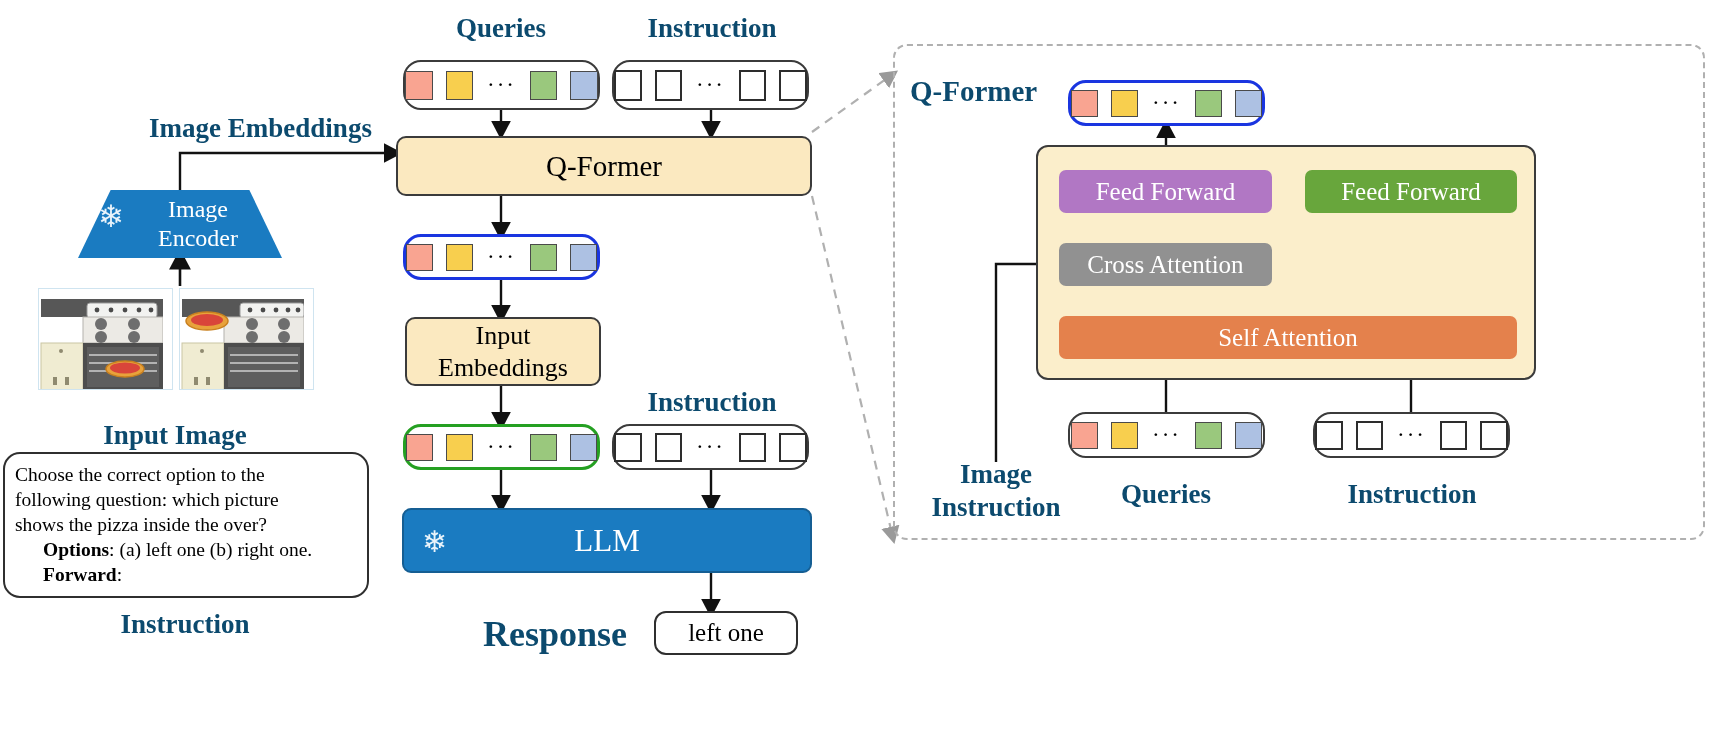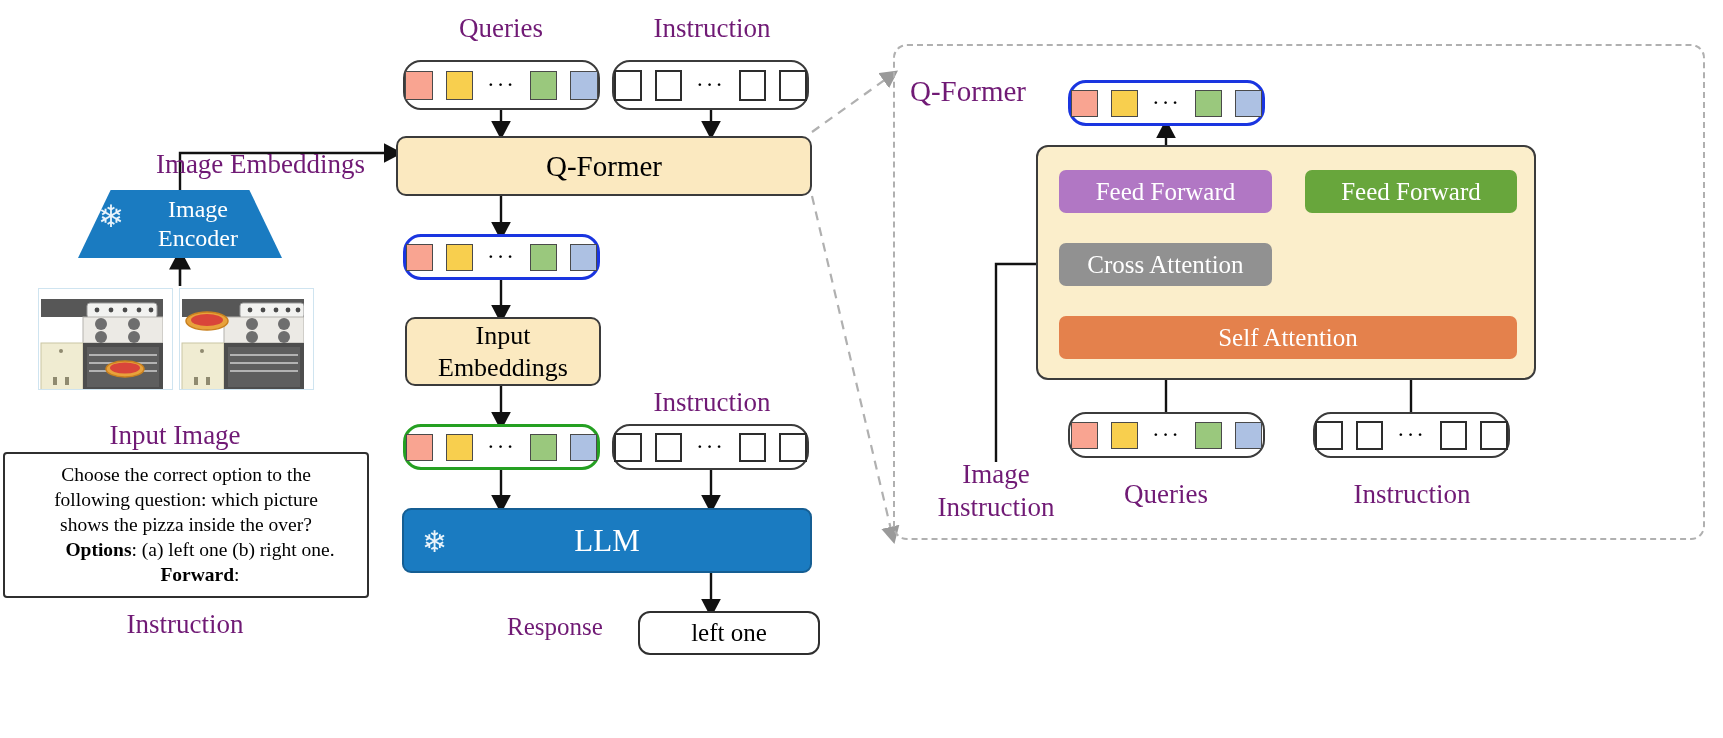--- a/index.html
+++ b/index.html
@@ -1,21 +1,21 @@
 <!DOCTYPE html>
 <html><head>
 <meta charset="utf-8">
 <style>
   html,body{margin:0;padding:0;background:#fff;}
   body{width:1723px;height:738px;position:relative;font-family:"Liberation Serif",serif;overflow:hidden;}
   .canvas{position:absolute;inset:0;}
   .abs{position:absolute;box-sizing:border-box;}
 
   
-  .bold-label{font-family:"Liberation Serif",serif;font-weight:normal;color:#701a75;white-space:nowrap;text-align:center;}
+  .bold-label{font-family:"Liberation Serif",serif;font-weight:bold;color:#0c4a6e;white-space:nowrap;text-align:center;}
 
   
   .tokenbox{display:flex;align-items:center;justify-content:center;gap:13px;
             border:2px solid #3b3b3b;border-radius:18px;background:#fff;}
   .tokenbox.blue{border:3px solid #1a35e0;}
   .tokenbox.green{border:3px solid #25a022;}
   .tok{width:27px;height:27px;border:1.6px solid #4a4a4a;}
   .tok.sm{width:25px;height:25px;}
   .tok.empty{background:#fff;border:2px solid #2d2d2d;}
   .dots{font-size:23px;letter-spacing:2px;line-height:10px;color:#000;padding:0 1px;}
@@ -34,22 +34,22 @@
 
   .qformer-panel{background:#fbeecb;border:2px solid #3b3b3b;border-radius:12px;}
   .dashed-panel{border:2px dashed #b0b0b0;border-radius:14px;}
 
   
   .trap{background:#1a7bc1;clip-path:polygon(16% 0,84% 0,100% 100%,0 100%);
         display:flex;align-items:center;justify-content:center;color:#fff;}
   .snowflake{color:#eaf4fb;font-size:30px;line-height:1;}
 
   
-  .prompt{border:2px solid #2f2f2f;border-radius:4px;background:#fff;
-          padding:8px 10px 6px 10px;font-size:19.5px;line-height:25px;text-align:center;}
+  .prompt{border:2px solid #2f2f2f;border-radius:17px;background:#fff;
+          padding:8px 10px 6px 10px;font-size:19.5px;line-height:25px;}
   .prompt b{font-weight:bold;margin-left:28px;}
 
   
   .pill{border:2px solid #2f2f2f;border-radius:12px;background:#fff;
         display:flex;align-items:center;justify-content:center;font-size:25px;}
 
   
   svg.lines{position:absolute;left:0;top:0;width:1723px;height:738px;pointer-events:none;}
 
   
@@ -161,26 +161,26 @@
     <div class="dots">···</div>
     <div class="tok empty sm"></div>
     <div class="tok empty sm"></div>
   </div>
 
   <div class="abs blueblk" style="left:402px;top:508px;width:410px;height:65px;display:flex;align-items:center;justify-content:center;font-size:31px;">
     <span class="abs snowflake" style="left:18px;top:17px;">❄</span>
     <span>LLM</span>
   </div>
 
-  <div class="abs bold-label" style="left:470px;top:613px;width:170px;font-size:25px;">Response</div>
-  <div class="abs pill" style="left:638px;top:611px;width:182px;height:44px;">
+  <div class="abs bold-label" style="left:470px;top:613px;width:170px;font-size:36px;">Response</div>
+  <div class="abs pill" style="left:654px;top:611px;width:144px;height:44px;">
     <span>left one</span>
   </div>
 
-  <div class="abs bold-label" style="left:128px;top:113px;width:265px;font-size:27px;margin-top:36px;">Image Embeddings</div>
+  <div class="abs bold-label" style="left:128px;top:113px;width:265px;font-size:27px;">Image Embeddings</div>
 
   <div class="abs" style="left:78px;top:190px;width:204px;height:68px;">
     <div class="trap" style="position:absolute;inset:0;">
       <div style="position:absolute;left:20px;top:11px;">
         <span class="snowflake" style="font-size:31px;">❄</span>
       </div>
       <div style="text-align:center;font-size:24px;line-height:29px;padding-left:36px;">
         <div>Image</div>
         <div>Encoder</div>
       </div>

